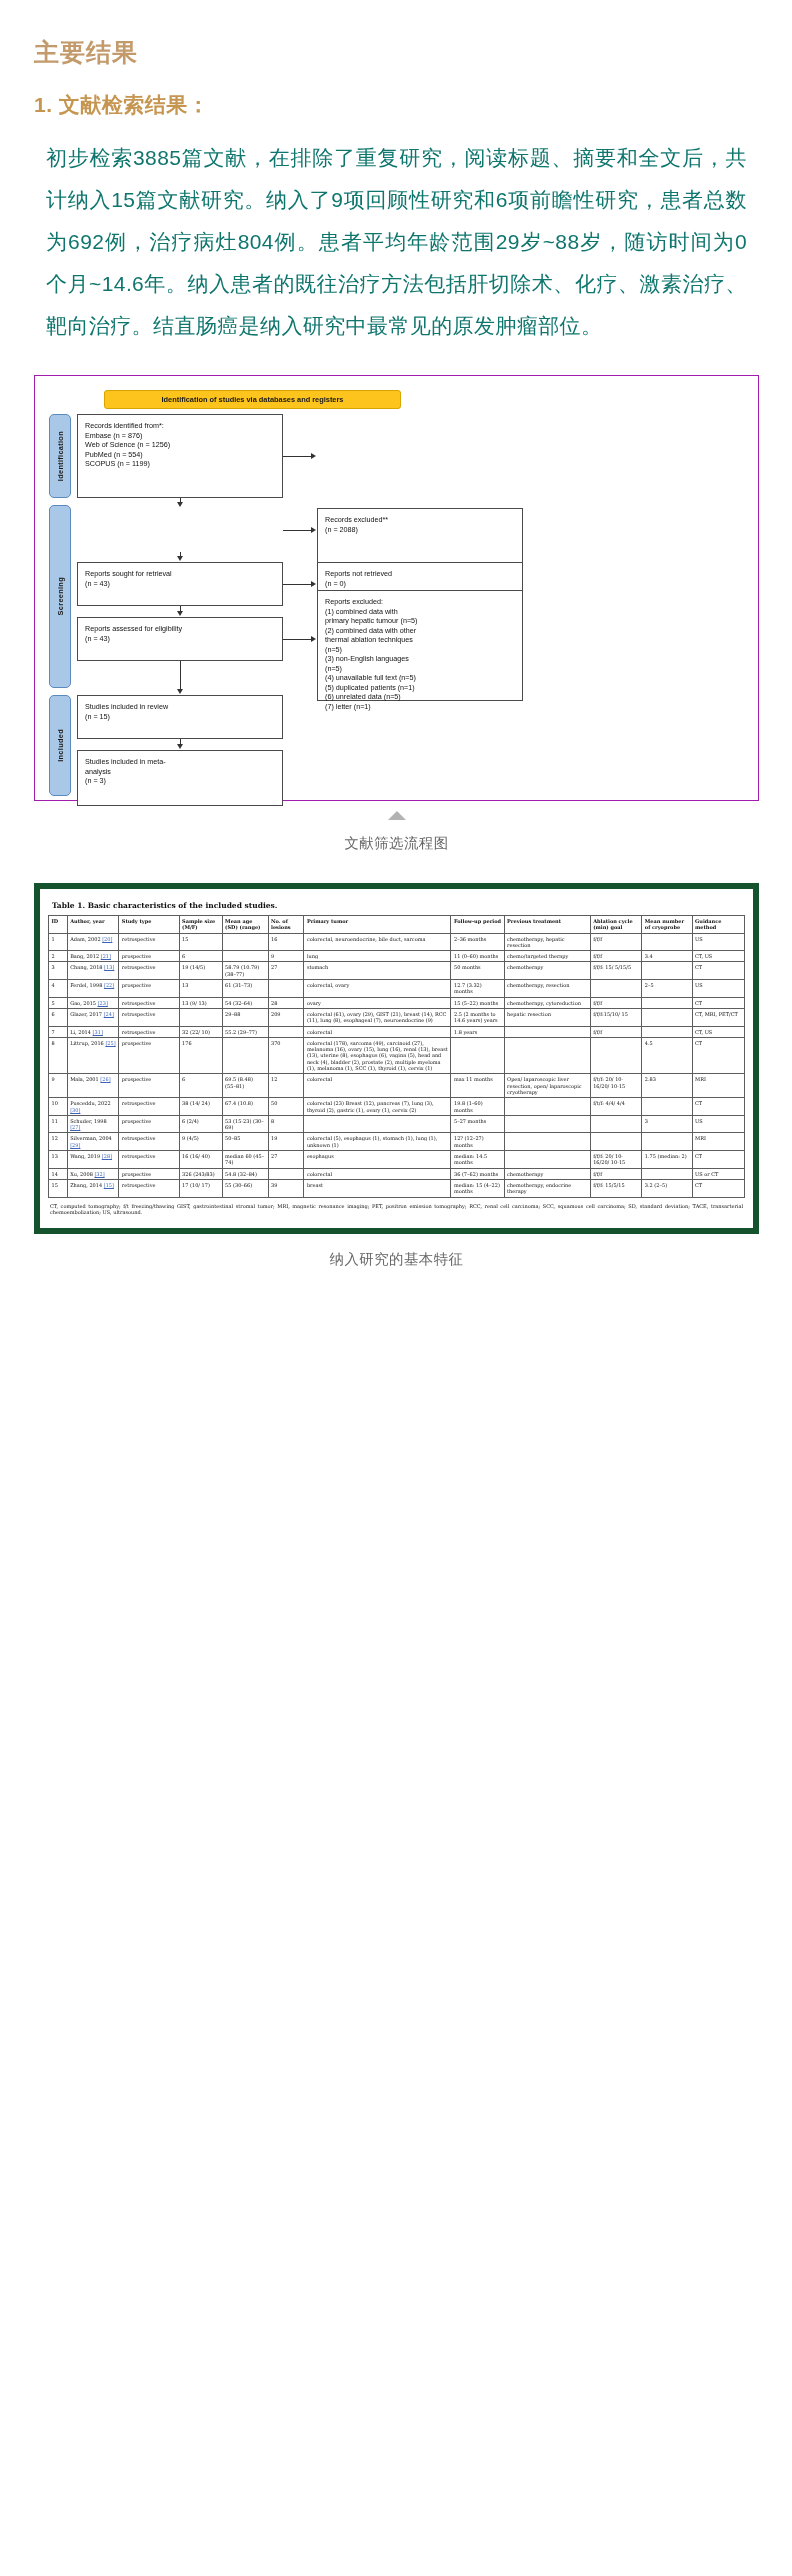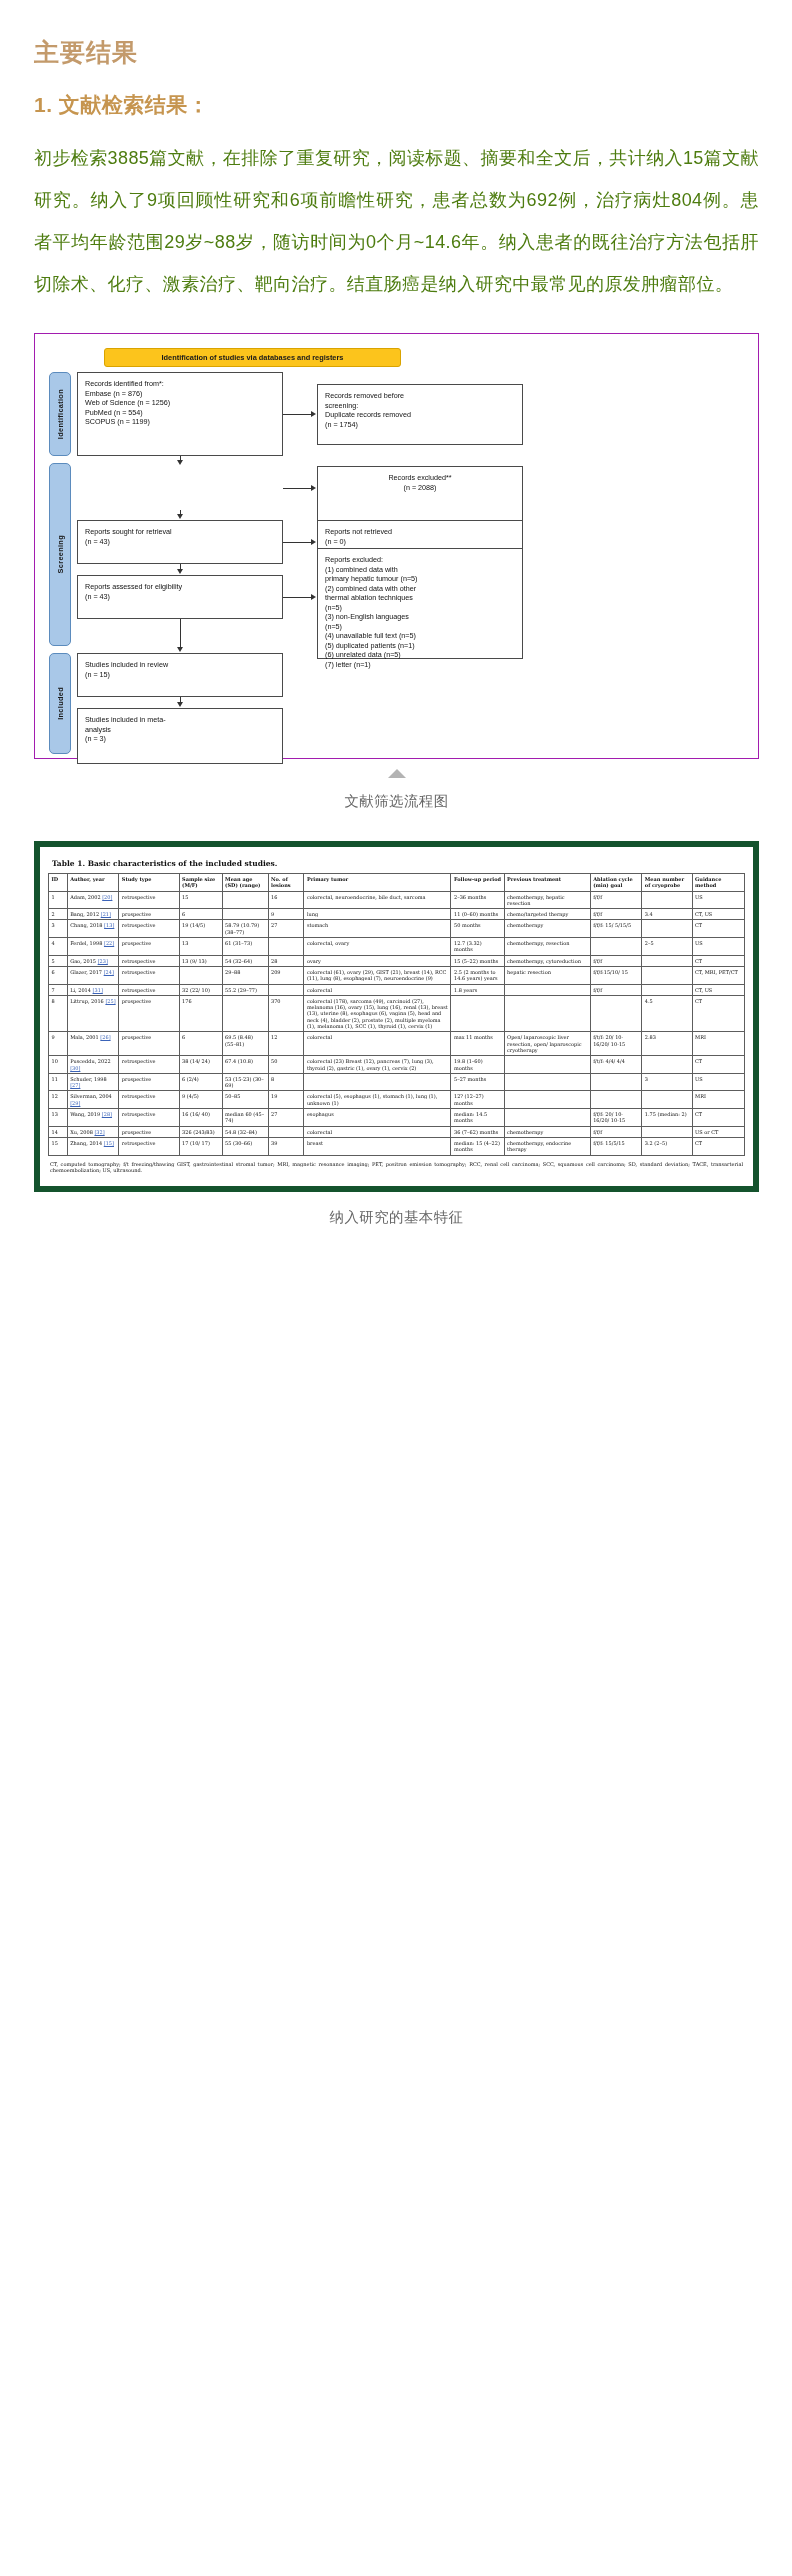--- a/index.html
+++ b/index.html
@@ -23,24 +23,24 @@
     font-family: "DejaVu Serif", "Liberation Serif", serif;
   }
   h2.sub-title {
     font-size: 21px;
     font-weight: bold;
     color: #c6954f;
     margin: 0 0 18px 0;
     letter-spacing: 0.5px;
   }
   p.body-text {
-    font-size: 18px;
+    font-size: 21px;
     line-height: 42px;
-    color: #4d7c0f;
-    margin: 0;
+    color: #0f766e;
+    margin: 12px;
     text-align: justify;
     letter-spacing: 0.4px;
   }
 
   
   .figure-wrap { margin: 28px 0 0 0; padding: 0 34px; }
   .prisma {
     border: 1px solid #a21caf;
     background: #fff;
     padding: 10px 12px 14px 12px;
@@ -72,21 +72,21 @@
     position: absolute; border: 1px solid #4a4a4a; background:#fff;
     font-size: 7.2px; line-height: 9.5px; color:#111;
     padding: 6px 7px; white-space: pre-line;
   }
   .pbox.left { left: 30px; width: 206px; }
   .pbox.right { left: 270px; width: 206px; }
 
   .b-ident      { top: 28px;  height: 84px; }
   .b-removed    { top: 40px;  height: 61px; }
   .b-screened   { top: 122px; height: 44px; }
-  .b-excluded   { top: 122px; height: 60px; text-align: center; }
+  .b-excluded   { top: 122px; height: 60px; }
   .b-sought     { top: 176px; height: 44px; }
   .b-notretr    { top: 176px; height: 44px; }
   .b-assessed   { top: 231px; height: 44px; }
   .b-repexcl    { top: 204px; height: 111px; }
   .b-review     { top: 309px; height: 44px; }
   .b-meta       { top: 364px; height: 56px; }
 
   
   .ar-v { position:absolute; width:1px; background:#333; }
   .ar-h { position:absolute; height:1px; background:#333; }
@@ -157,24 +157,20 @@
         </div>
         <div class="stage-tab tab-incl">
           <span>Included</span>
         </div>
 
         <div class="pbox left b-ident">Records identified from*:
     Embase (n = 876)
     Web of Science (n = 1256)
     PubMed (n = 554)
     SCOPUS (n = 1199)</div>
-        <div class="pbox right b-removed">Records removed before
-screening:
-   Duplicate records removed
-   (n = 1754)</div>
 
         <div class="pbox right b-excluded">Records excluded**
 (n = 2088)</div>
 
         <div class="pbox left b-sought">Reports sought for retrieval
 (n = 43)</div>
         <div class="pbox right b-notretr">Reports not retrieved
 (n = 0)</div>
 
         <div class="pbox left b-assessed">Reports assessed for eligibility

